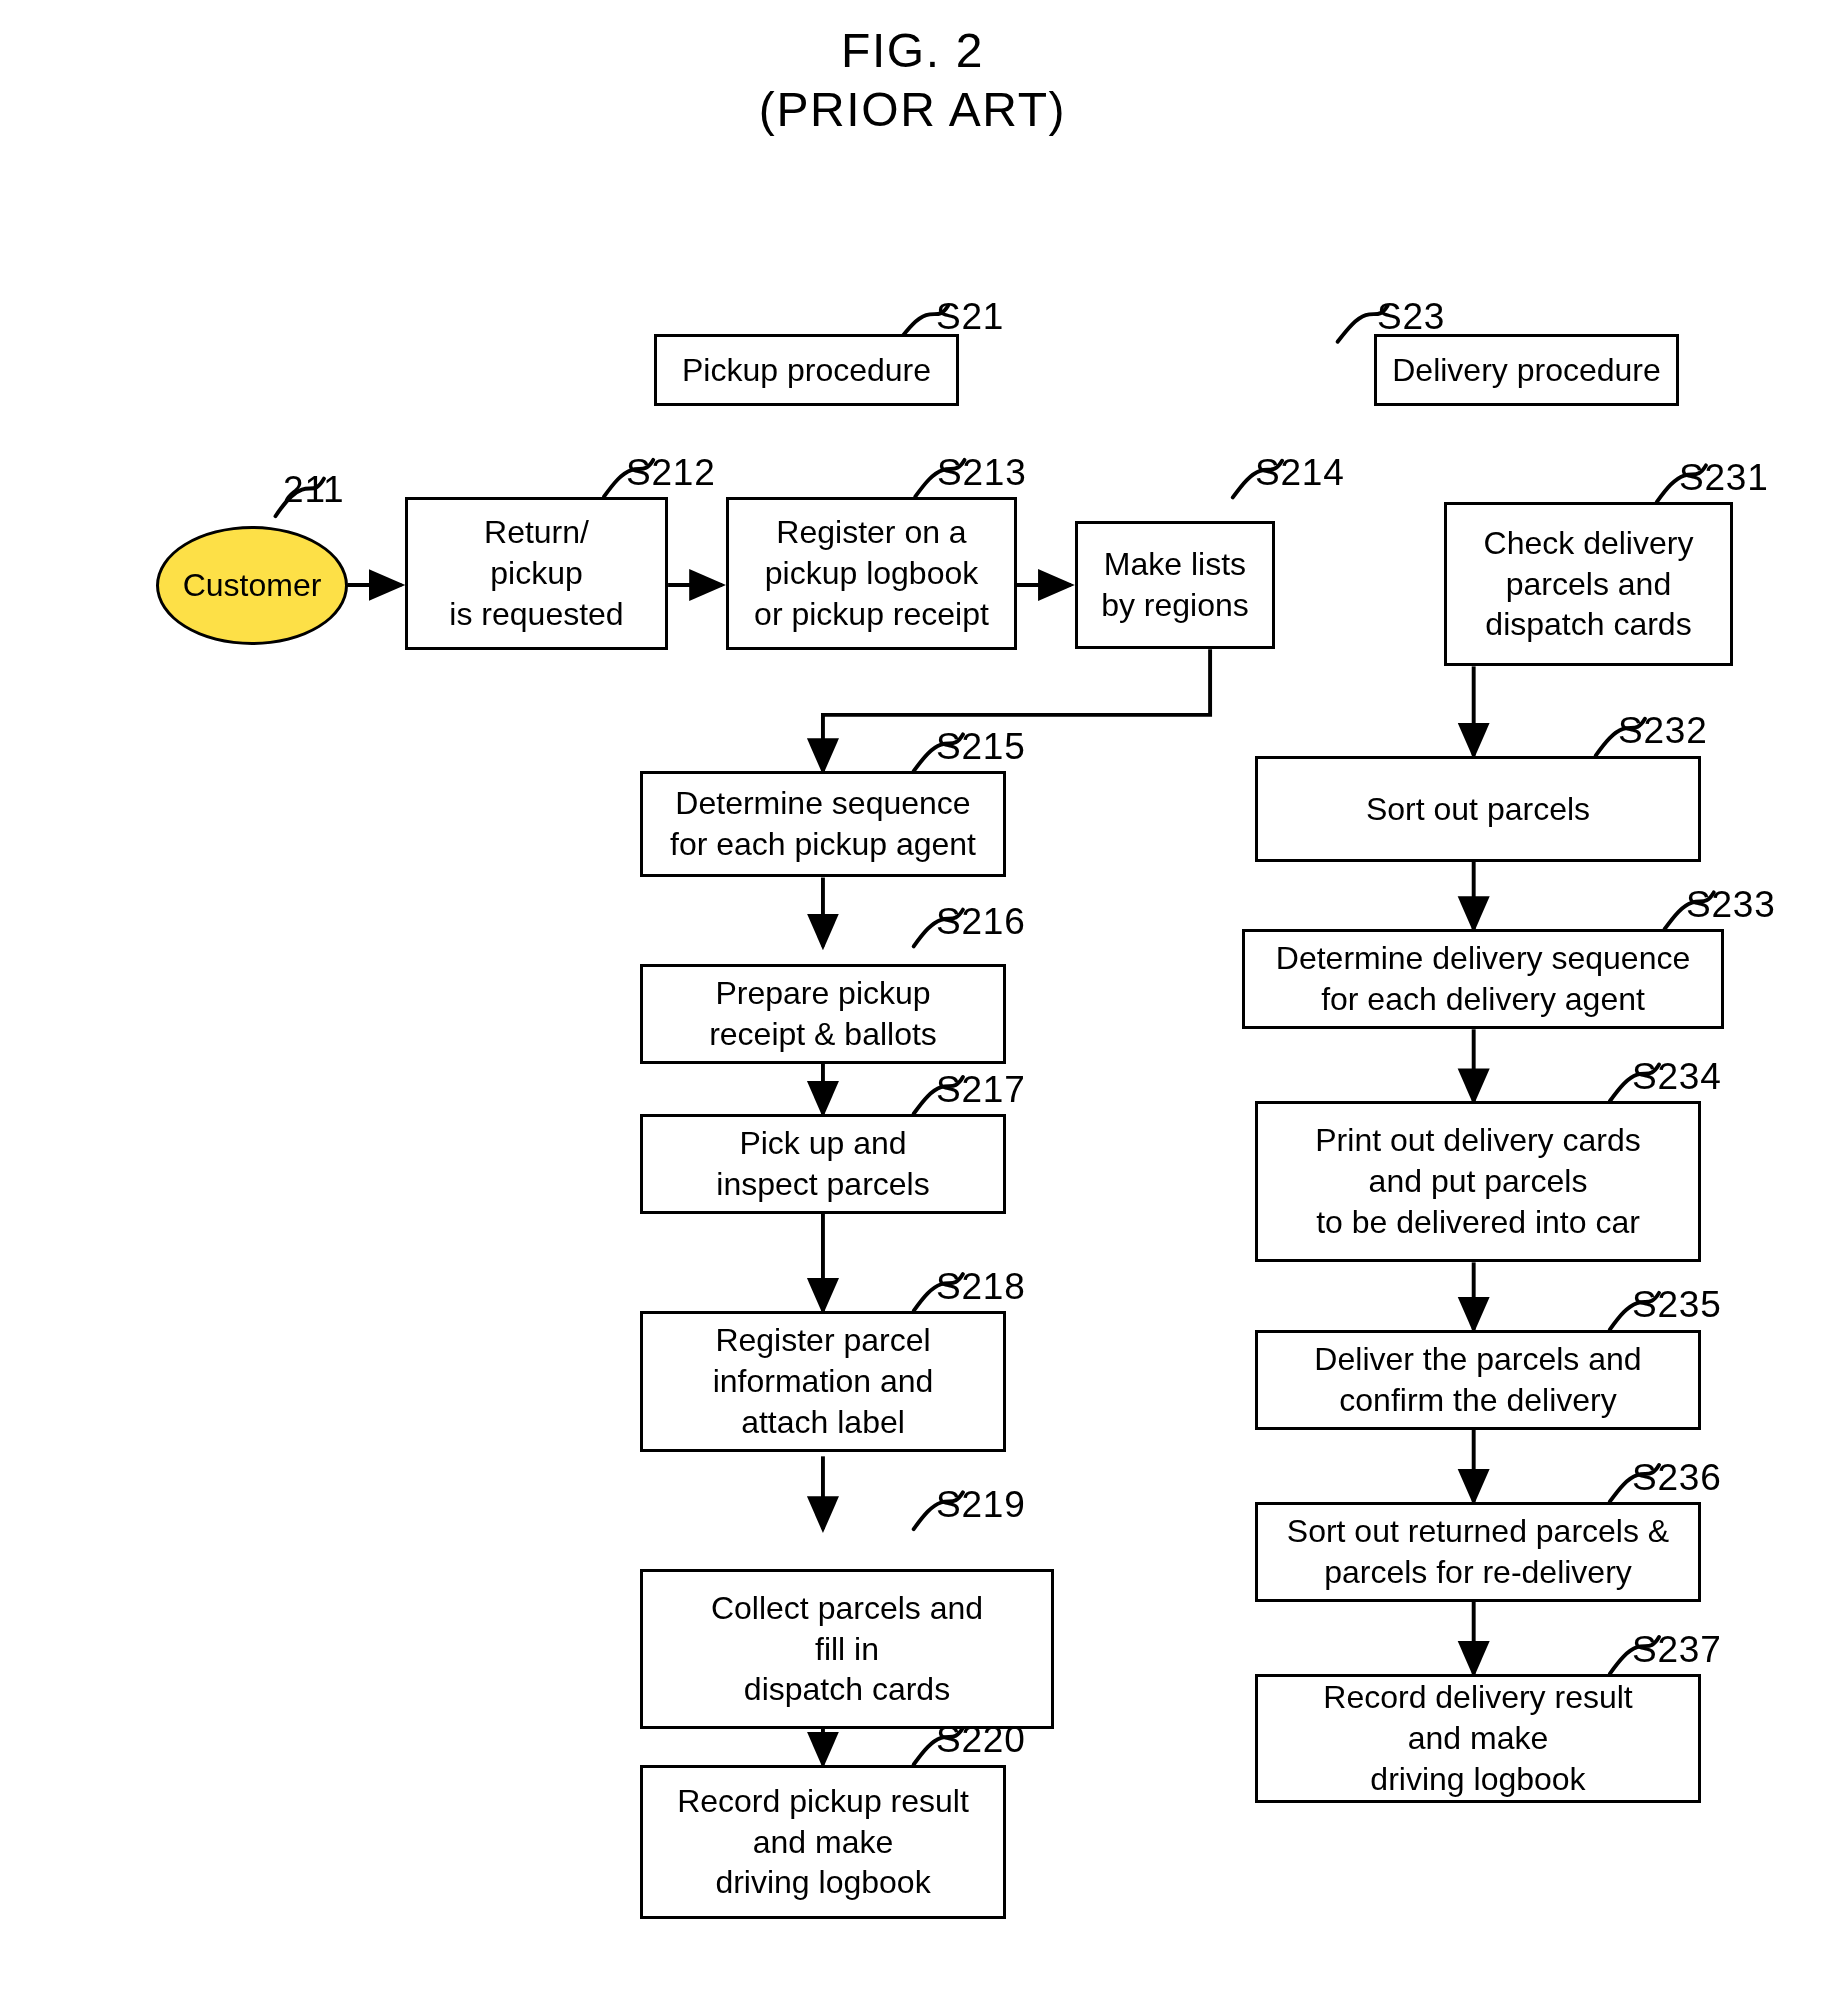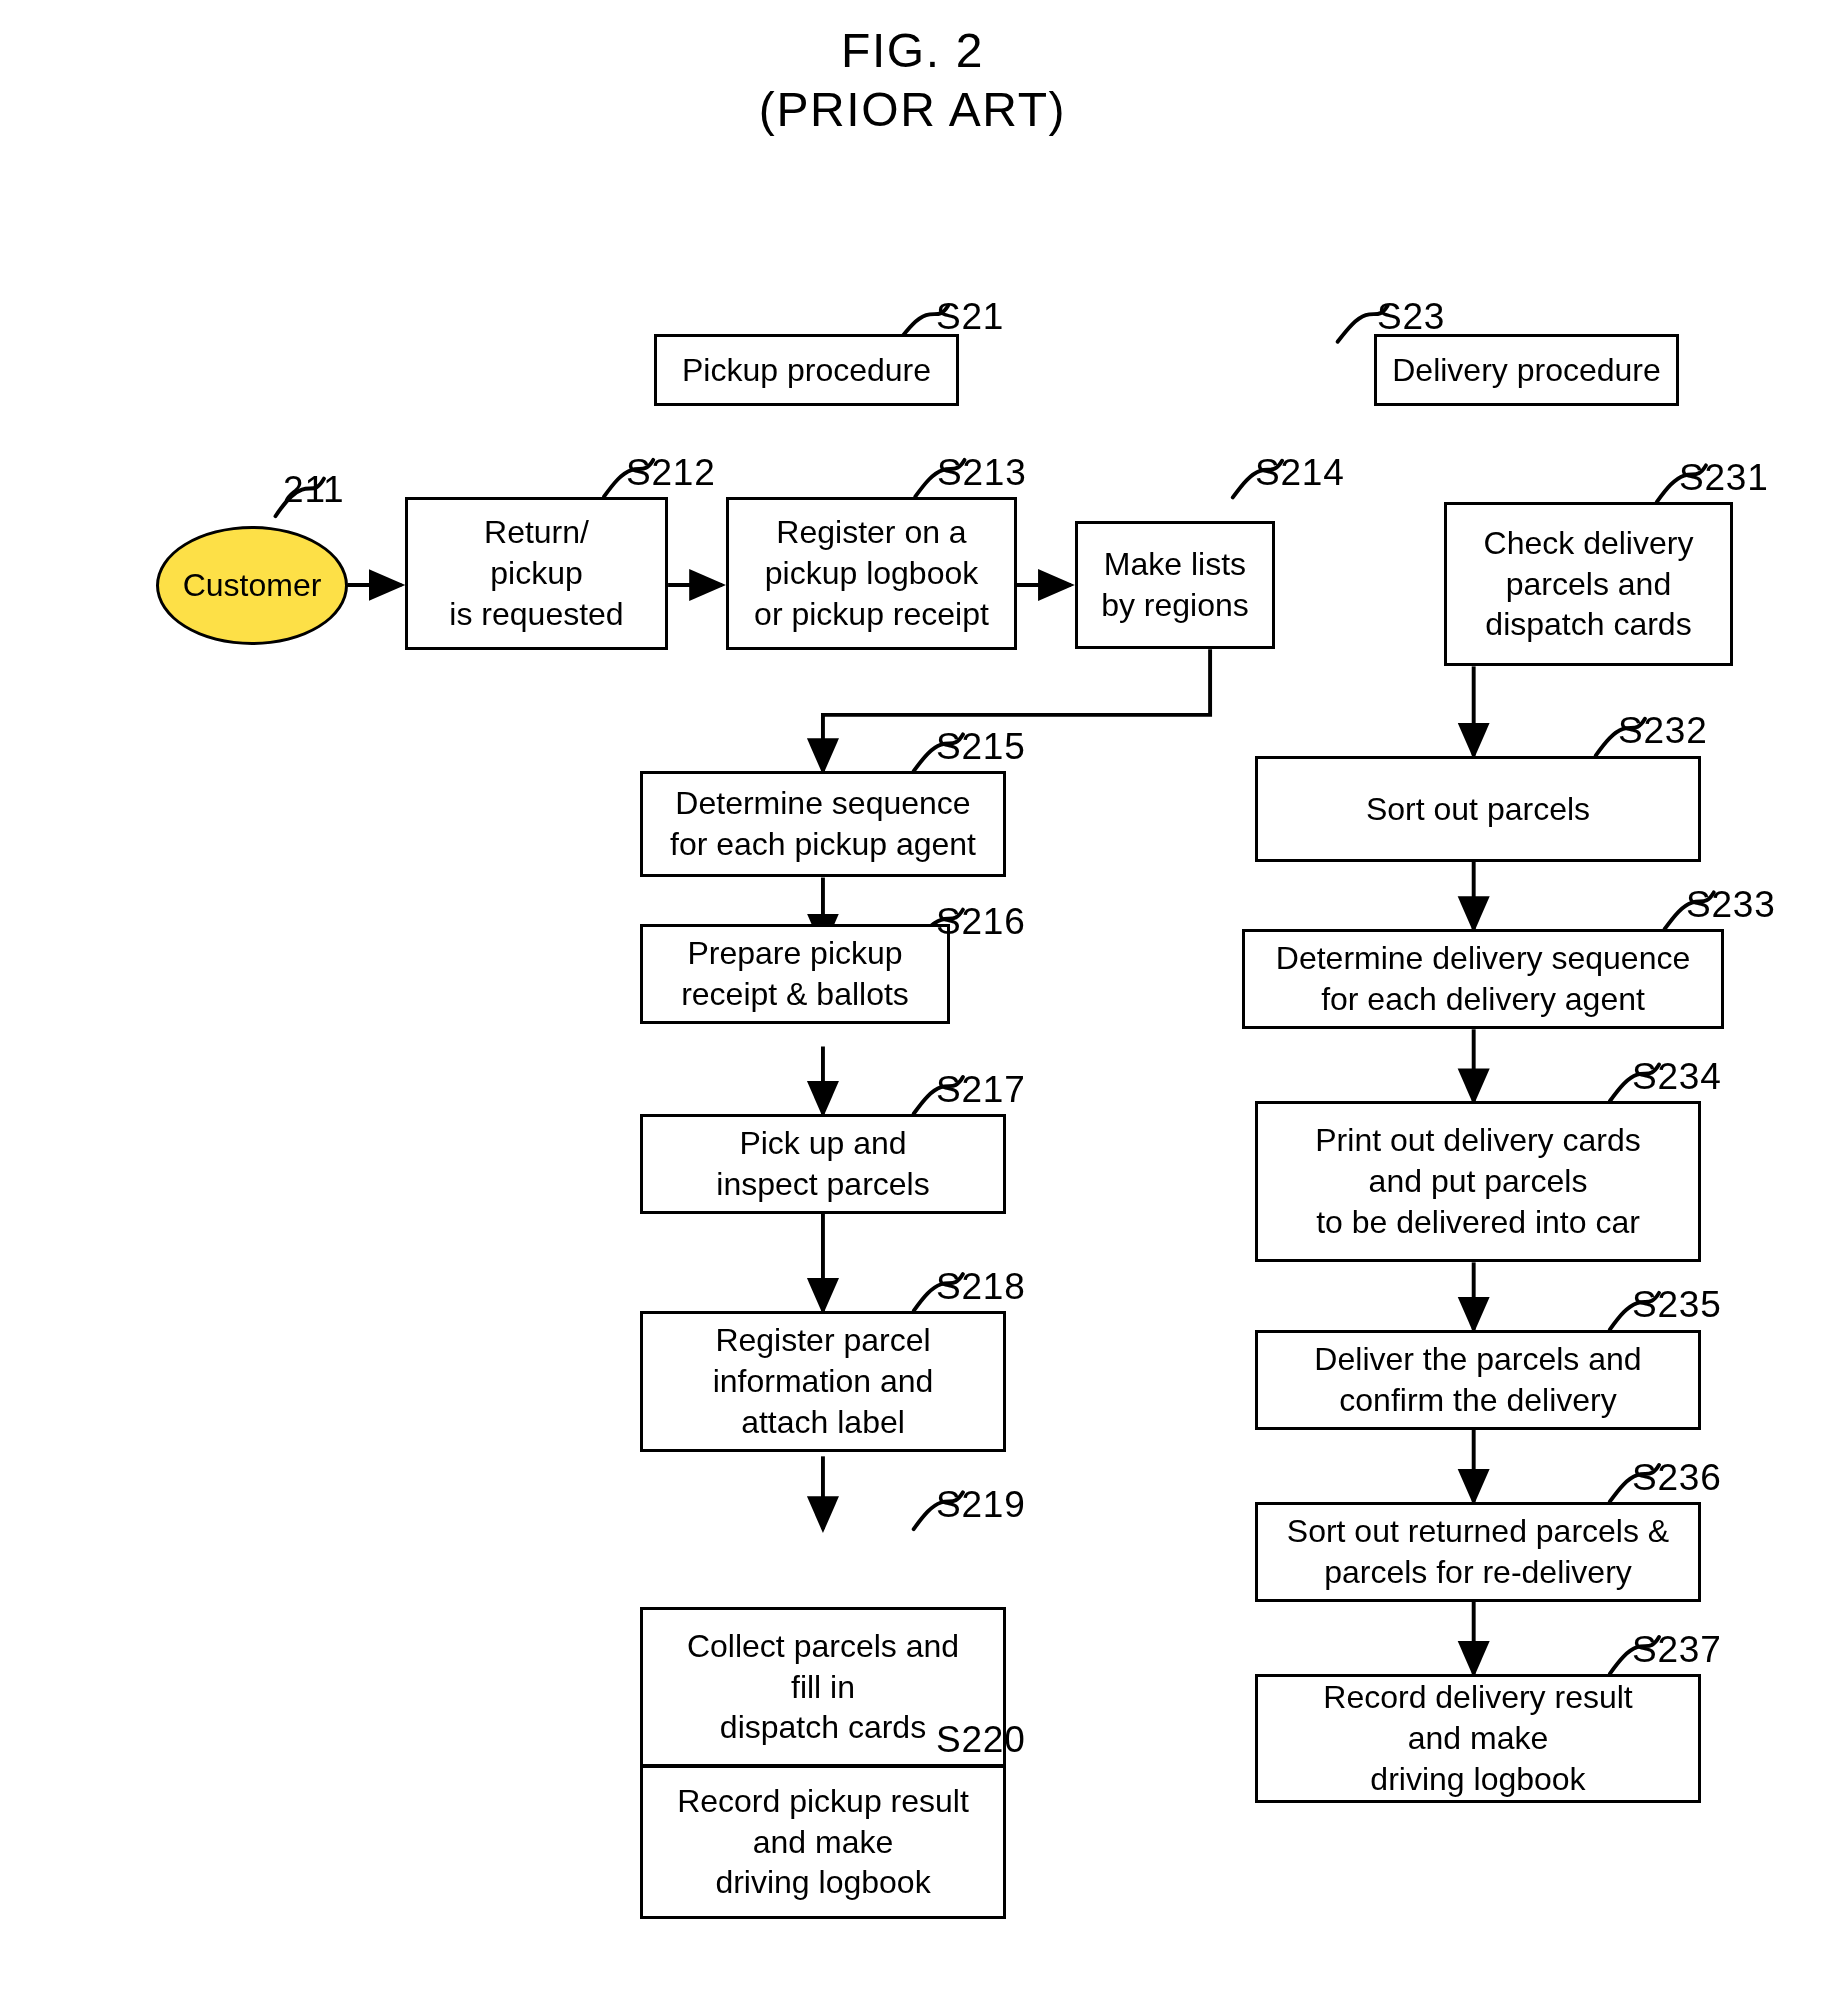--- a/index.html
+++ b/index.html
@@ -120,34 +120,34 @@
   </div>
   <div class="node" style="left:1075px;top:521px;width:200px;height:128px;">
     <span>Make lists
 by regions</span>
   </div>
 
   <div class="node" style="left:640px;top:771px;width:366px;height:106px;">
     <span>Determine sequence
 for each pickup agent</span>
   </div>
-  <div class="node" style="left:640px;top:924px;width:310px;height:100px;">
+  <div class="node" style="left:640px;top:964px;width:366px;height:100px;">
     <span>Prepare pickup
 receipt &amp; ballots</span>
   </div>
   <div class="node" style="left:640px;top:1114px;width:366px;height:100px;">
     <span>Pick up and
 inspect parcels</span>
   </div>
   <div class="node" style="left:640px;top:1311px;width:366px;height:141px;">
     <span>Register parcel
 information and
 attach label</span>
   </div>
-  <div class="node" style="left:640px;top:1607px;width:366px;height:160px;">
+  <div class="node" style="left:640px;top:1569px;width:414px;height:160px;">
     <span>Collect parcels and
 fill in
 dispatch cards</span>
   </div>
   <div class="node" style="left:640px;top:1765px;width:366px;height:154px;">
     <span>Record pickup result
 and make
 driving logbook</span>
   </div>
 

